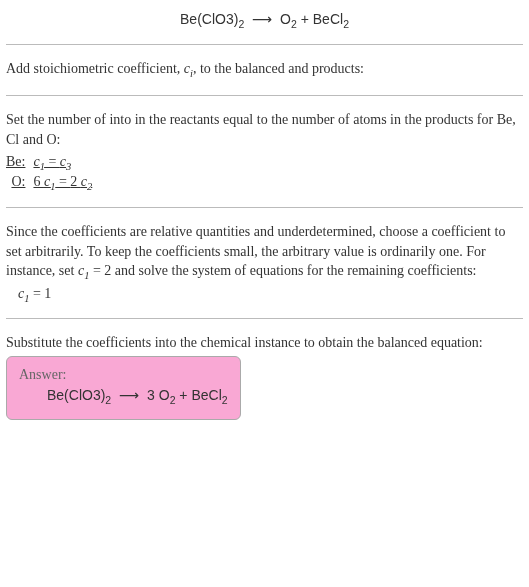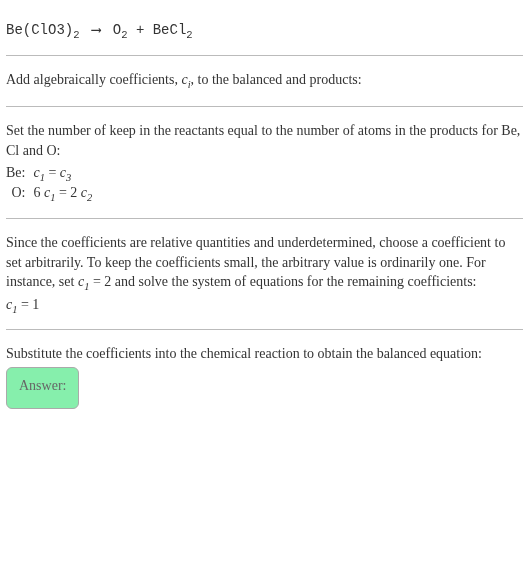--- a/index.html
+++ b/index.html
@@ -21,51 +21,53 @@
     .divider {
       border: none;
       border-top: 1px solid #bbb;
       margin: 14px 0;
     }
     .text-line {
       line-height: 1.4;
       margin-bottom: 2px;
     }
     .formula {
-      font-family: Liberation Mono, monospace;
-      margin: 13px 0;
+      font-family: Liberation Sans, sans-serif;
+      margin: 3px 0;
+      text-align: center;
     }
     sub {
       font-size: 0.75em;
       vertical-align: sub;
     }
     .italic {
       font-style: italic;
     }
     .eq-table {
       border-collapse: collapse;
       margin: 4px 0 4px 0;
     }
     .eq-table td {
       padding: 1px 6px 1px 0;
       vertical-align: baseline;
+      text-decoration: underline;
     }
     .eq-table td:first-child {
       text-align: right;
       padding-right: 8px;
     }
     .coeff-list {
-      margin: 2px 0;
+      margin: 2px 12px;
     }
     .answer-box {
       border: 1px solid #aaa;
       border-radius: 6px;
       padding: 10px 12px;
       display: inline-block;
-      background: #86efac;
+      background: #f9a8d4;
       margin-top: 2px;
     }
     .answer-label {
       color: #666;
       margin-bottom: 4px;
     }
     .answer-content {
       padding-left: 28px;
     }
     .arrow {
@@ -80,28 +82,28 @@
     <span><span>Be(ClO3)</span><sub>2</sub></span>
     <span class="arrow">⟶</span>
     <span><span>O</span><sub>2</sub></span><span> + </span><span><span>BeCl</span><sub>2</sub></span>
   </div>
 </div>
 
 <hr class="divider">
 
 <div class="section">
   <div class="text-line">
-    <span>Add algebraically coefficients, </span><span class="italic"><span>c</span><sub>i</sub></span><span>, to the balanced and products:</span>
+    <span>Add stoichiometric coefficient, </span><span class="italic"><span>c</span><sub>i</sub></span><span>, to the balanced and products:</span>
   </div>
 </div>
 
 <hr class="divider">
 
 <div class="section">
-  <div class="text-line">Set the number of keep in the reactants equal to the number of atoms in the products for Be, Cl and O:</div>
+  <div class="text-line">Set the number of into in the reactants equal to the number of atoms in the products for Be, Cl and O:</div>
   <table class="eq-table">
     <tbody>
         <tr>
       <td>Be:</td>
       <td><span></span><span class="italic"><span>c</span><sub>1</sub></span><span> = </span><span></span><span class="italic"><span>c</span><sub>3</sub></span></td>
     </tr>
     <tr>
       <td>O:</td>
       <td><span>6 </span><span class="italic"><span>c</span><sub>1</sub></span><span> = </span><span>2 </span><span class="italic"><span>c</span><sub>2</sub></span></td>
     </tr>
@@ -116,17 +118,22 @@
     <span>Since the coefficients are relative quantities and underdetermined, choose a coefficient to set arbitrarily. To keep the coefficients small, the arbitrary value is ordinarily one. For instance, set </span><span class="italic"><span>c</span><sub>1</sub></span><span> = 2 and solve the system of equations for the remaining coefficients:</span>
   </div>
   <div class="coeff-list">
     <div><span class="italic"><span>c</span><sub>1</sub></span><span> = 1</span></div>
   </div>
 </div>
 
 <hr class="divider">
 
 <div class="section">
-  <div class="text-line">Substitute the coefficients into the chemical reaction to obtain the balanced equation:</div>
+  <div class="text-line">Substitute the coefficients into the chemical instance to obtain the balanced equation:</div>
   <div class="answer-box">
     <div class="answer-label">Answer:</div>
+    <div class="answer-content formula">
+      <span><span>Be(ClO3)</span><sub>2</sub></span>
+      <span class="arrow">⟶</span>
+      <span>3 </span><span><span>O</span><sub>2</sub></span><span> + </span><span><span>BeCl</span><sub>2</sub></span>
+    </div>
   </div>
 </div>
 
 </body></html>

